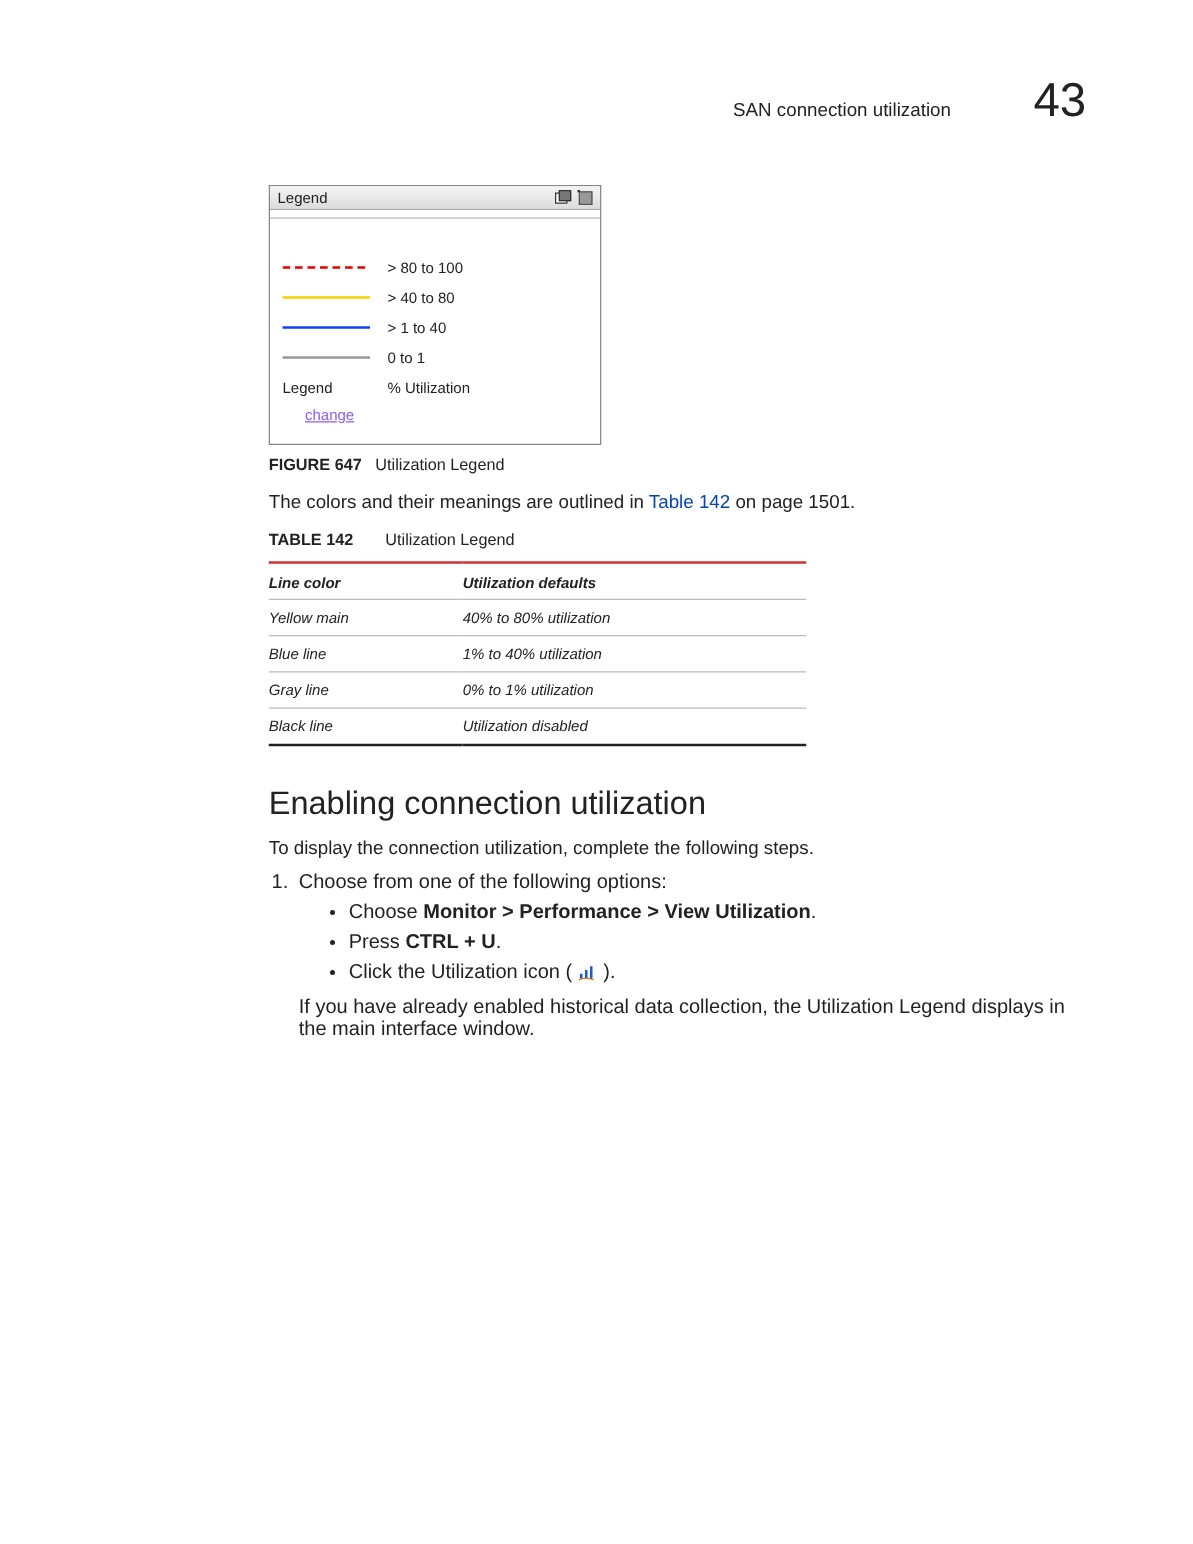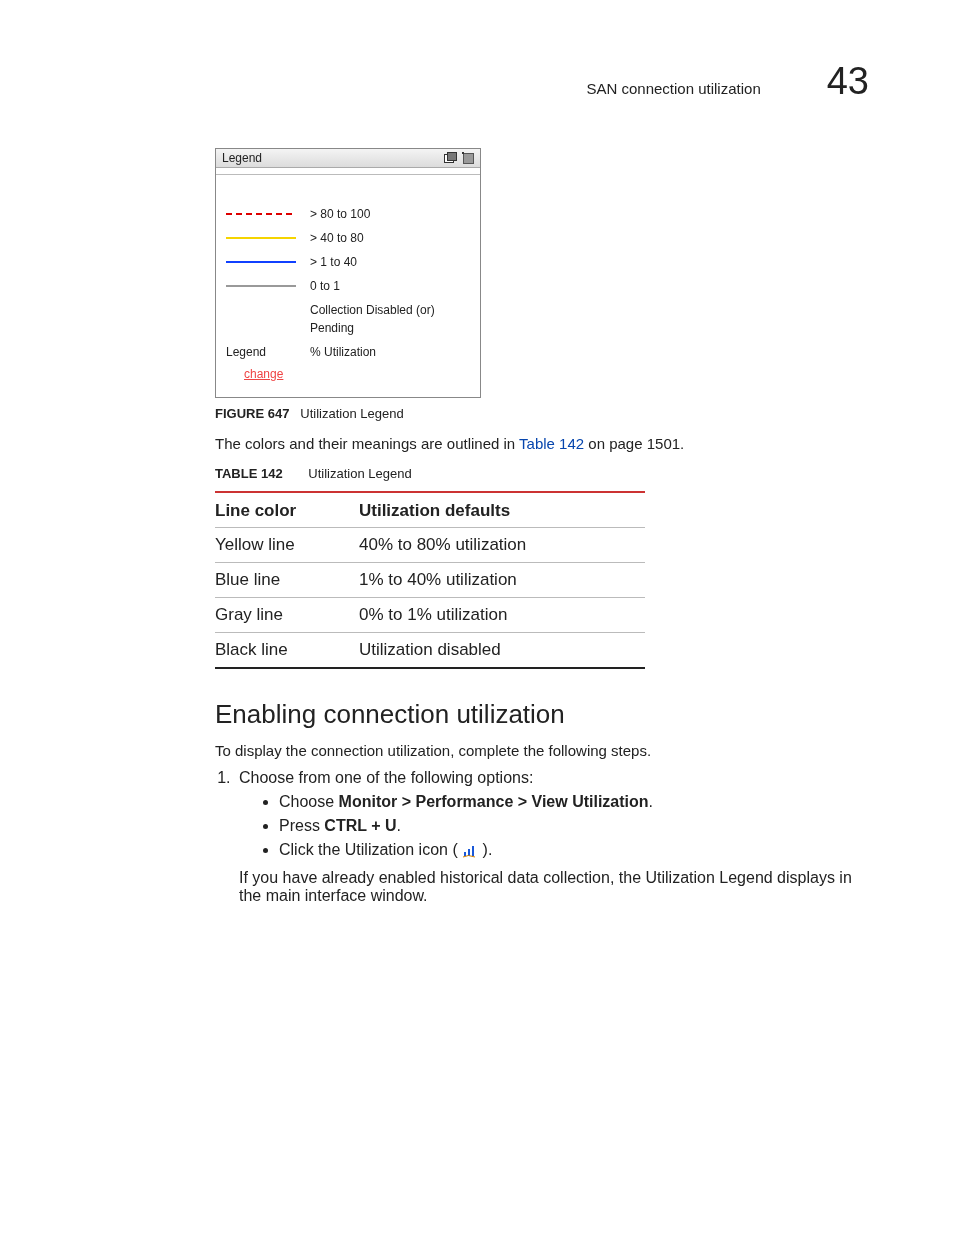--- a/index.html
+++ b/index.html
@@ -92,39 +92,40 @@
     display:block;
     width:100%;
     height:2px;
   }
   .dash-red { background: linear-gradient(90deg,#d00 60%,transparent 60%) repeat-x; background-size:10px 2px; height:2px; }
   .solid-yellow { background:#f5d400; }
   .solid-blue { background:#1040ff; }
   .solid-gray { background:#999; }
   .solid-text { width:70px; text-align:right; padding-right:0; }
   .legend-label { font-size:12px; line-height:1.5; }
-  .legend-change { color:#ef4444; text-decoration: underline; margin-left:18px; margin-top:6px; display:block; cursor:pointer; }
+  .legend-change { color:#8b5cf6; text-decoration: underline; margin-left:18px; margin-top:6px; display:block; cursor:pointer; }
 
   
   .fig-caption {
     margin: 8px 0 14px 130px;
     font-size: 13px;
   }
   .fig-caption .label { font-weight:bold; font-family: "Arial Narrow", Arial, sans-serif; font-stretch:condensed;text-align:center; }
   .paragraph { margin: 6px 0 10px 130px; font-size: 15px; }
   a.link { color:#0645AD; text-decoration:none; }
 
   .tbl-caption { margin: 14px 0 0 130px; font-size:13px; }
   .tbl-caption .label { font-weight:bold; font-family:"Arial Narrow",Arial,sans-serif; font-stretch:condensed; margin-right:22px; }
 
   table.util {
     margin: 10px 0 30px 130px;
     border-collapse: collapse;
     width: 430px;
-    font-size: 17px;
+    font-size: 12px;
+    font-style: italic;
   }
   table.util th {
     text-align:left;
     font-weight:bold;
     padding: 8px 6px 6px 0;
     border-top: 2px solid #c33;
     border-bottom: 1px solid #bbb;
   }
   table.util td {
     padding: 7px 6px 7px 0;
@@ -192,24 +193,20 @@
           </span>
         <span class="legend-label">&gt; 1 to 40</span>
       </div>
       <div class="legend-row">
         <span class="swatch">
             <span class="line solid-gray"></span>
           </span>
         <span class="legend-label">0 to 1</span>
       </div>
       <div class="legend-row">
-        <span class="swatch"></span>
-        <span class="legend-label">Collection Disabled (or) Pending</span>
-      </div>
-      <div class="legend-row">
         <span class="swatch solid-text">Legend</span>
         <span class="legend-label">% Utilization</span>
       </div>
       <span class="legend-change">change</span>
     </div>
   </div>
 
   <div class="fig-caption">
     <span class="label">FIGURE 647</span>
     &nbsp;&nbsp;<span>Utilization Legend</span>
@@ -226,21 +223,21 @@
 
   <table class="util">
     <thead>
       <tr>
         <th>Line color</th>
         <th>Utilization defaults</th>
       </tr>
     </thead>
     <tbody>
       <tr>
-          <td>Yellow line</td>
+          <td>Yellow main</td>
           <td>40% to 80% utilization</td>
         </tr>
       <tr>
           <td>Blue line</td>
           <td>1% to 40% utilization</td>
         </tr>
       <tr>
           <td>Gray line</td>
           <td>0% to 1% utilization</td>
         </tr>

